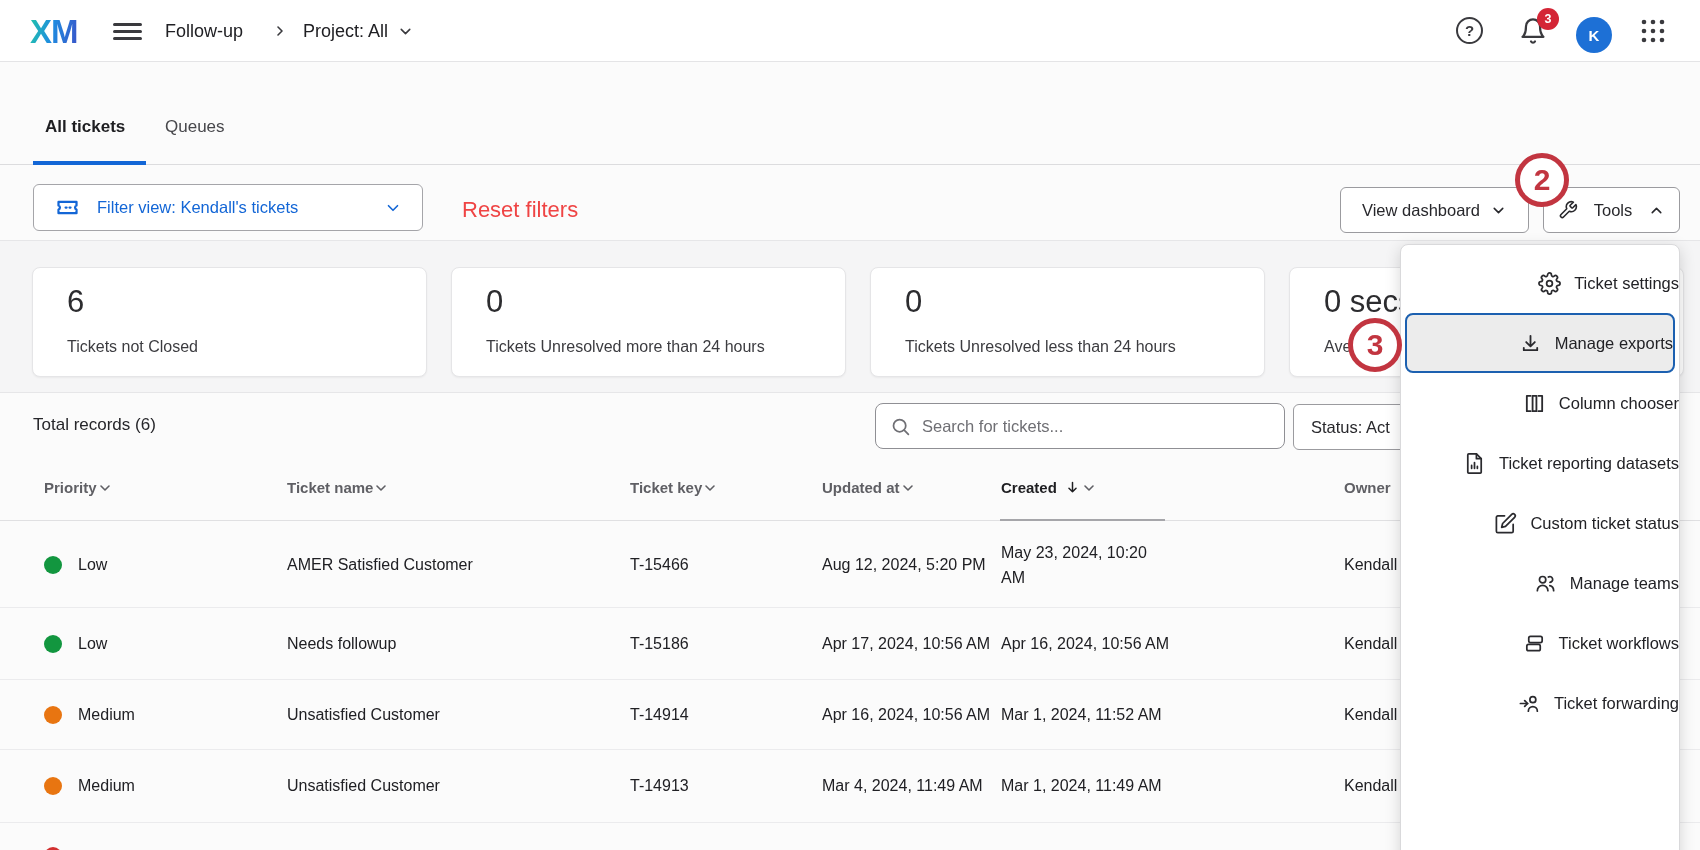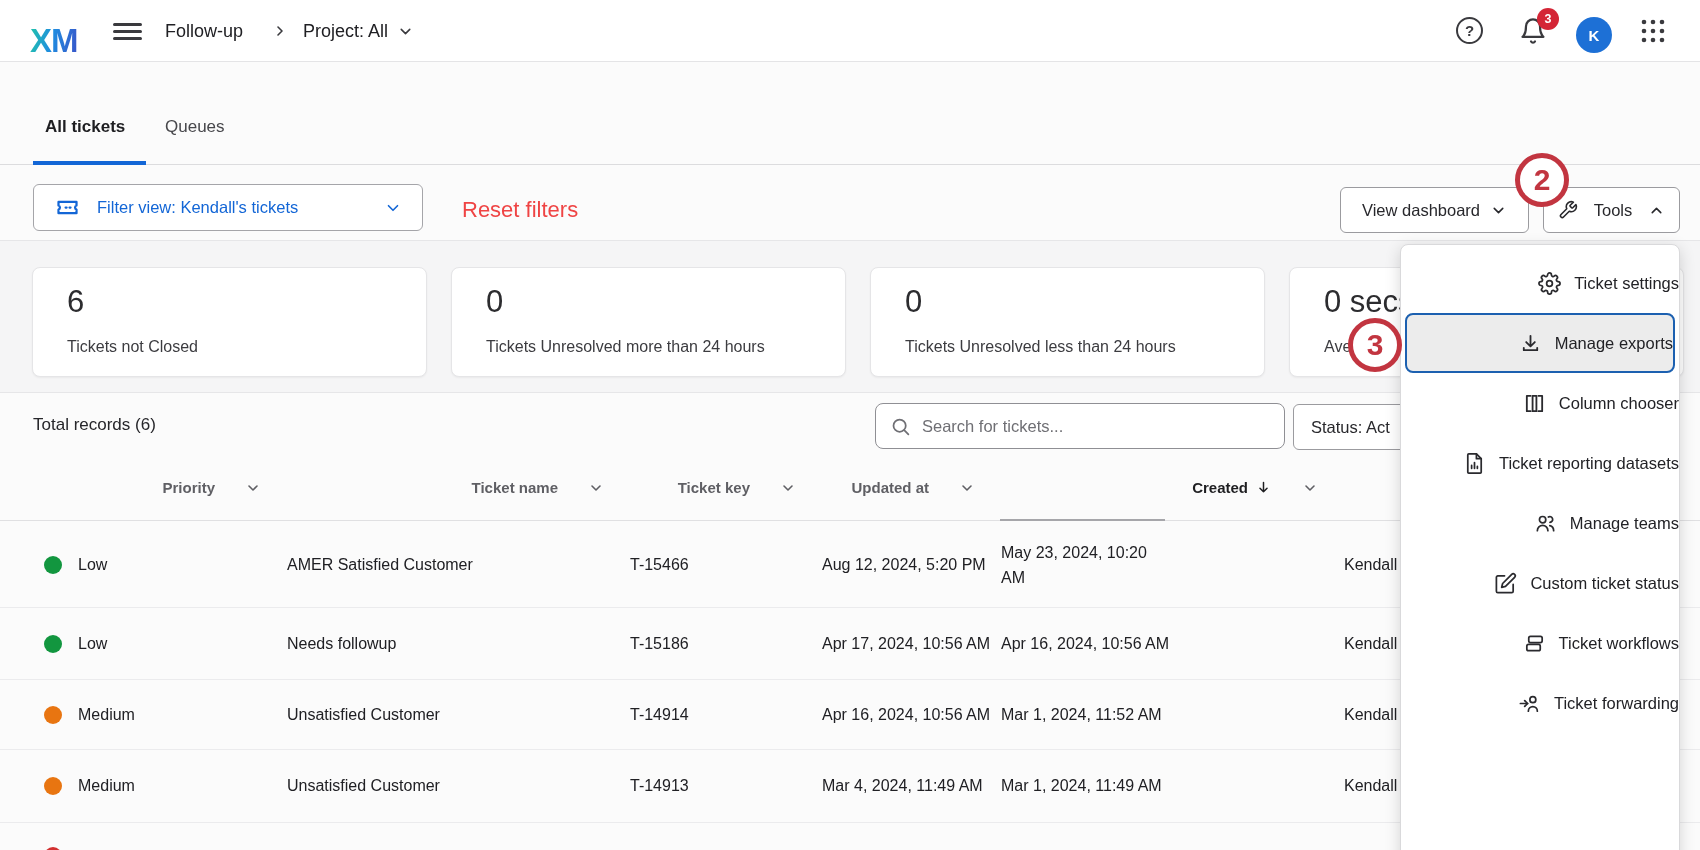--- a/index.html
+++ b/index.html
@@ -6,21 +6,21 @@
   html,body { background:#e9e9e9; }
   body { font-family:"Liberation Sans", sans-serif; }
   #page {
     position:relative; width:1700px; height:850px; overflow:hidden;
     background:#fbfbfb; color:#202024;
   }
 
   
   .topbar { position:absolute; left:0; top:0; width:1700px; height:62px;
     background:#ffffff; border-bottom:1px solid #e4e4e6; z-index:10; }
-  .logo { position:absolute; left:30px; top:22px; font-size:33px; font-weight:800;
+  .logo { position:absolute; left:30px; top:13px; font-size:33px; font-weight:800;
     letter-spacing:-1px; background:linear-gradient(100deg,#21c6a8 0%,#1f8de0 45%,#3a52c8 100%);
     -webkit-background-clip:text; background-clip:text; color:transparent; }
   .hamburger { position:absolute; left:113px; top:23px; width:29px; height:17px; cursor:pointer; }
   .hamburger i { display:block; height:2.6px; background:#3a3a3e; border-radius:2px; margin-bottom:4.4px; }
   .crumb { position:absolute; top:0; height:62px; display:flex; align-items:center;
     font-size:18px; color:#202024; }
   .crumb-follow { left:165px; }
   .crumb-sep { left:272px; }
   .crumb-project { left:303px; cursor:pointer; }
   .crumb-project svg { margin-left:9px; }
@@ -74,21 +74,21 @@
     font-size:16.5px; color:#28282c; width:100%; font-family:"Liberation Sans",sans-serif; }
   .search-box input::placeholder { color:#6f6f74; opacity:1; }
   .status-btn { position:absolute; left:1293px; top:404px; width:180px; height:46px;
     padding:0 17px; white-space:nowrap; overflow:hidden; }
 
   
   .tgrid { display:grid; grid-template-columns:243px 343px 192px 179px 343px 1fr;
     padding-left:44px; align-items:center; }
   .thead { position:absolute; left:0; top:455px; width:1700px; height:66px;
     border-bottom:1px solid #e0e0e2; font-size:15px; font-weight:700; color:#5f5f64; }
-  .hcell { display:flex; align-items:center; justify-content:flex-end; padding-right:26px;gap:30px; }
+  .hcell { display:flex; align-items:center; justify-content:flex-start; padding-right:26px; }
   .hcell .hgroup { display:flex; align-items:center; gap:7px; }
   .hcell.sorted { color:#1e1e21; }
   .sort-underline { position:absolute; left:1000px; top:519px; width:165px; height:2px; background:#a6a6aa; }
   .trow { position:absolute; left:0; width:1700px; font-size:16px; color:#202024;
     border-bottom:1px solid #ebebed; }
   .pcell { display:flex; align-items:center; gap:16px; }
   .pdot { width:18px; height:18px; border-radius:50%; flex:0 0 auto; }
   .nw { white-space:nowrap; }
   .w150 { display:inline-block; width:152px; line-height:25px; }
   .partial-dot { position:absolute; left:44px; top:847px; width:18px; height:18px; border-radius:50%; }
@@ -337,36 +337,36 @@
     <div class="mitem">
       <svg width="23" height="23" viewBox="0 0 24 24" fill="none" stroke="currentColor" stroke-width="1.8" stroke-linecap="round" stroke-linejoin="round">
           <path d="M14 2H6a1 1 0 0 0-1 1v18a1 1 0 0 0 1 1h12a1 1 0 0 0 1-1V7z"></path>
           <path d="M14 2v5h5"></path>
           <path d="M9 17v-3M12 17v-6M15 17v-2"></path>
         </svg>
       <span>Ticket reporting datasets</span>
     </div>
     <div class="mitem">
       <svg width="23" height="23" viewBox="0 0 24 24" fill="none" stroke="currentColor" stroke-width="1.8" stroke-linecap="round" stroke-linejoin="round">
+          <path d="M11 4H4a1.5 1.5 0 0 0-1.5 1.5V20A1.5 1.5 0 0 0 4 21.5h14.5A1.5 1.5 0 0 0 20 20v-7"></path>
+          <path d="M18.5 2.5a2.12 2.12 0 0 1 3 3L12 15l-4 1 1-4z"></path>
+        </svg>
+      <span>Custom ticket status</span>
+    </div>
+    <div class="mitem">
+      <svg width="23" height="23" viewBox="0 0 24 24" fill="none" stroke="currentColor" stroke-width="1.8" stroke-linecap="round" stroke-linejoin="round">
           <circle cx="9" cy="8" r="3.3"></circle>
           <path d="M3.5 19.5c0-3 2.5-5.5 5.5-5.5s5.5 2.5 5.5 5.5"></path>
           <path d="M15 5.2a3 3 0 1 1 1.7 5.6"></path>
           <path d="M16.5 14.2c2.4.5 4 2.7 4 5.3"></path>
         </svg>
       <span>Manage teams</span>
     </div>
     <div class="mitem">
       <svg width="23" height="23" viewBox="0 0 24 24" fill="none" stroke="currentColor" stroke-width="1.8" stroke-linecap="round" stroke-linejoin="round">
-          <path d="M11 4H4a1.5 1.5 0 0 0-1.5 1.5V20A1.5 1.5 0 0 0 4 21.5h14.5A1.5 1.5 0 0 0 20 20v-7"></path>
-          <path d="M18.5 2.5a2.12 2.12 0 0 1 3 3L12 15l-4 1 1-4z"></path>
-        </svg>
-      <span>Custom ticket status</span>
-    </div>
-    <div class="mitem">
-      <svg width="23" height="23" viewBox="0 0 24 24" fill="none" stroke="currentColor" stroke-width="1.8" stroke-linecap="round" stroke-linejoin="round">
           <rect x="6" y="4.5" width="14" height="6.5" rx="1.8"></rect>
           <rect x="4" y="13" width="14" height="6.5" rx="1.8"></rect>
         </svg>
       <span>Ticket workflows</span>
     </div>
     <div class="mitem">
       <svg width="23" height="23" viewBox="0 0 24 24" fill="none" stroke="currentColor" stroke-width="1.8" stroke-linecap="round" stroke-linejoin="round">
           <path d="M2.5 12h7.5"></path>
           <path d="M7 9l3 3-3 3"></path>
           <circle cx="15.5" cy="8" r="3.1"></circle>

